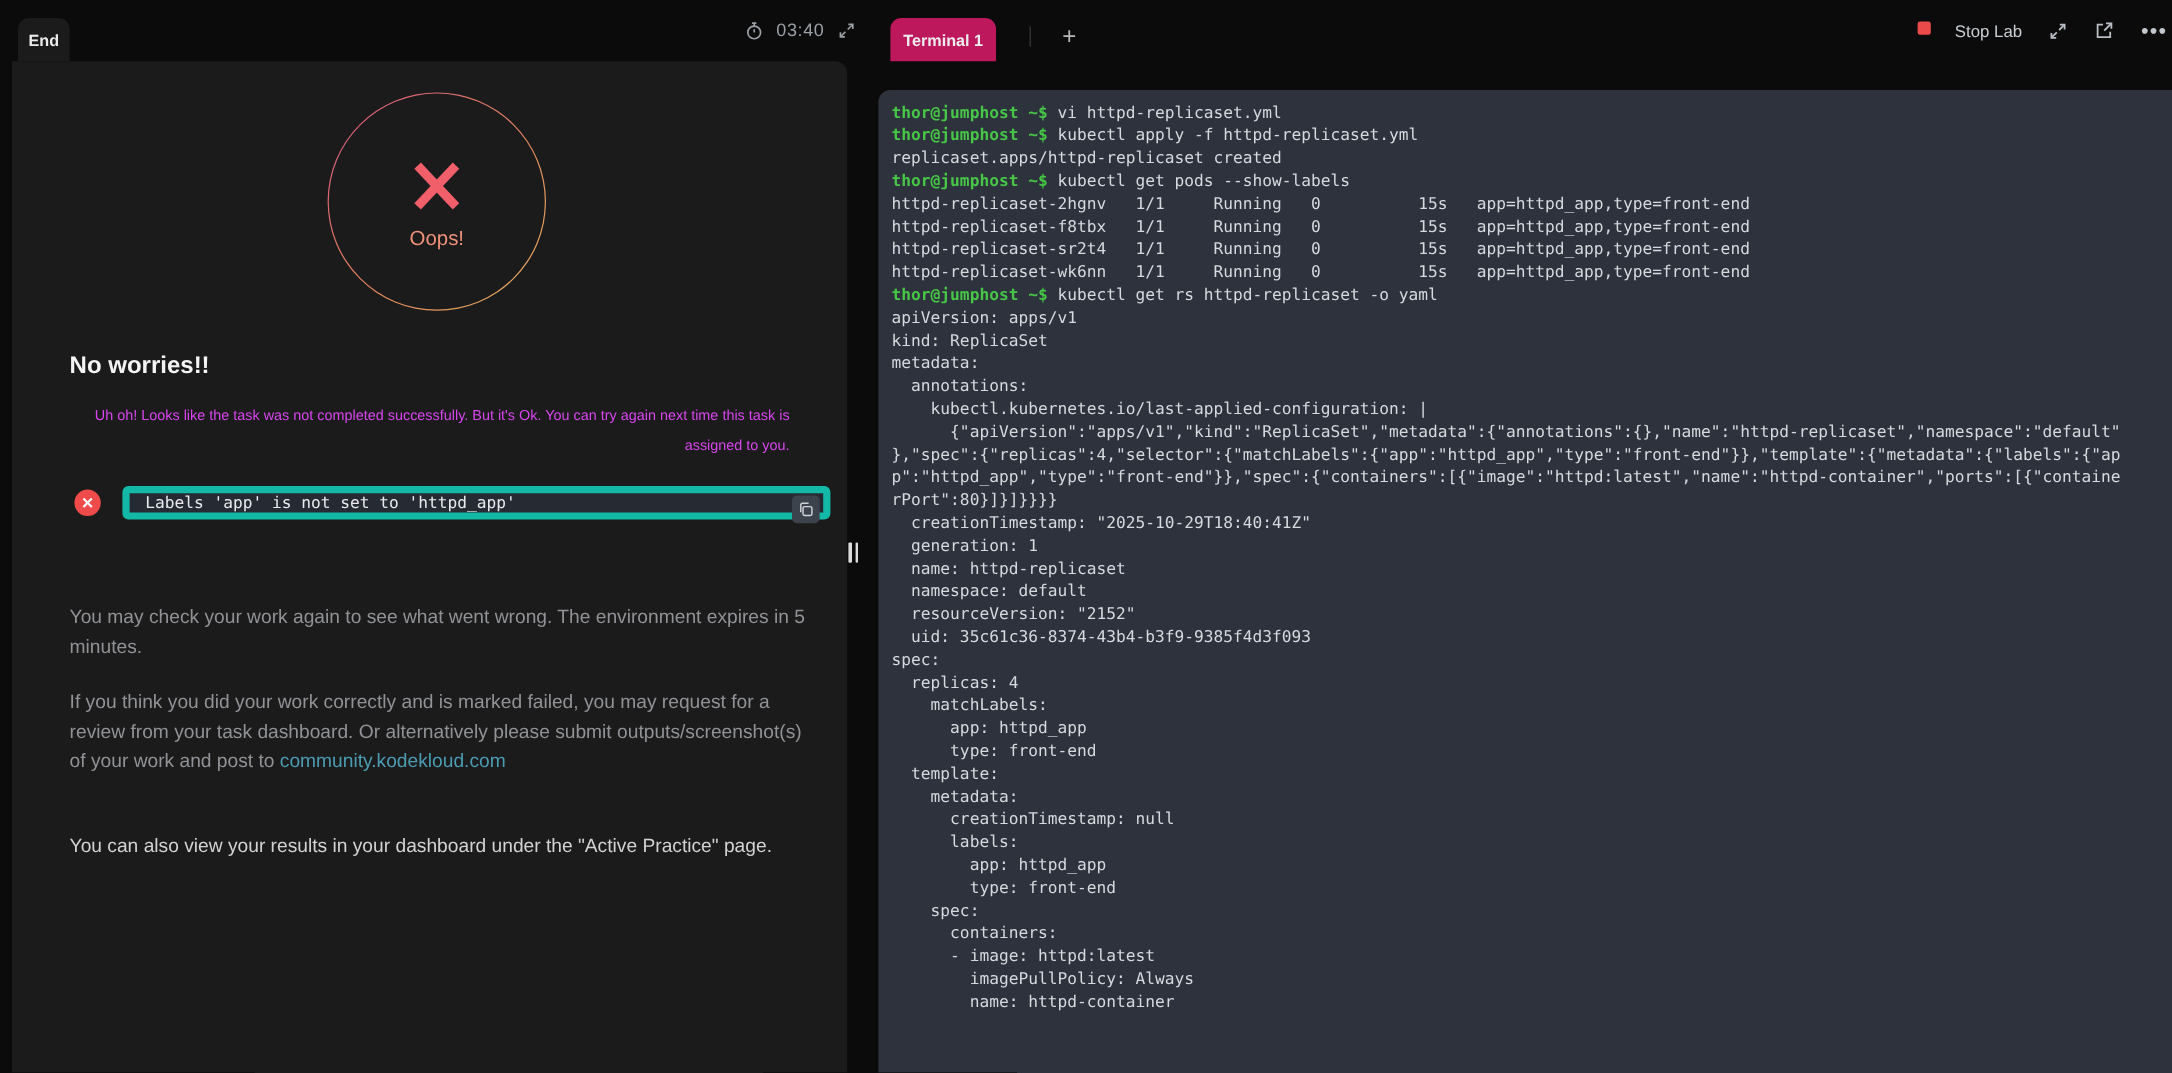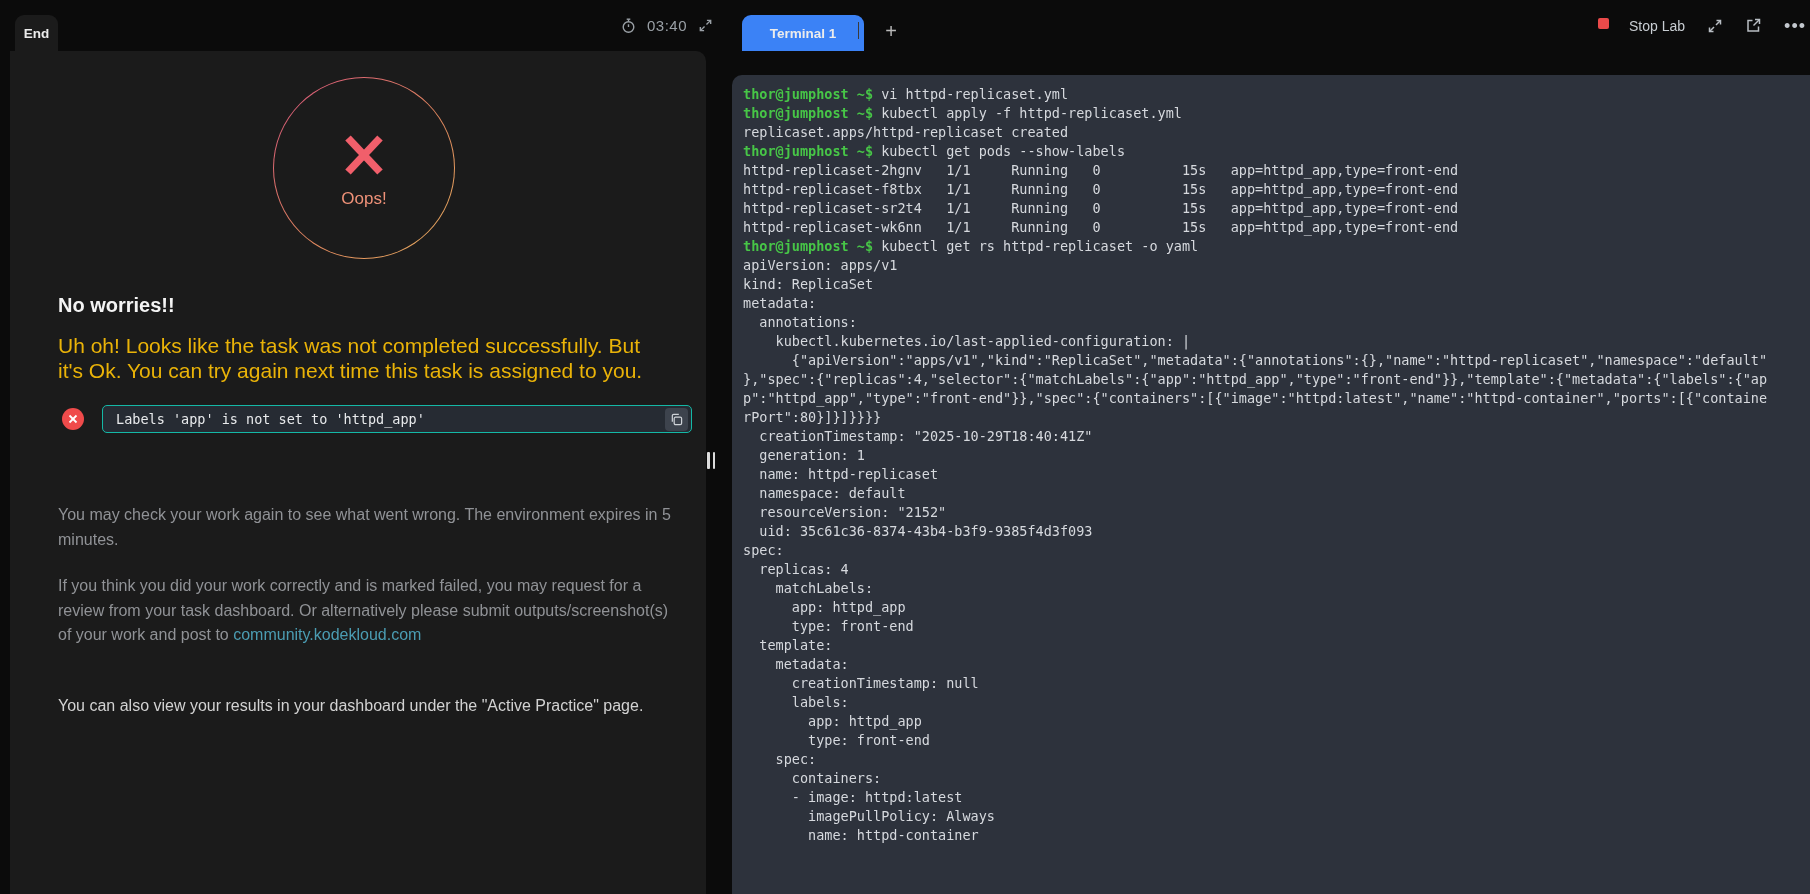--- a/index.html
+++ b/index.html
@@ -11,21 +11,21 @@
   
   .tabbar { position:absolute; top:0; height:51px; background:#0b0b0b; }
   .tabbar-left  { left:0; width:722px; }
   .tabbar-right-col { left:722px; right:0; }
   .tab {
     position:absolute; bottom:0; height:36px; border-radius:9px 9px 0 0;
     display:flex; align-items:center; justify-content:center;
     color:#ececec; font-size:13.5px; font-weight:bold; cursor:default;
   }
   .tab-end { left:15px; width:43px; background:#1b1b1b; }
-  .tab-terminal { left:20px; width:122px; background:#3b82f6; }
+  .tab-terminal { left:20px; width:88px; background:#be185d; }
   .bar-right-items {
     position:absolute; right:9px; top:0; height:51px;
     display:flex; align-items:center; gap:11px;
   }
   .timer-text { color:#9aa0a6; font-size:15px; letter-spacing:.5px; }
   .icon-btn { display:flex; align-items:center; justify-content:center; background:none; border:none; cursor:pointer; }
   .term-bar-right { position:absolute; right:4px; top:0; height:51px; display:flex; align-items:center; gap:22px; }
   .stop-lab { display:flex; align-items:flex-start; gap:20px; background:none; border:none; cursor:pointer; }
   .stop-square { width:11px; height:11px; border-radius:2px; }
   .stop-text { color:#c8cdd2; font-size:14px; }
@@ -43,30 +43,30 @@
     border-radius:50%; padding:1px;
     background:linear-gradient(135deg,#d9547e 0%,#e2875f 55%,#e8b05f 100%);
   }
   .oops-inner {
     width:100%; height:100%; border-radius:50%; background:#1b1b1b;
     display:flex; flex-direction:column; align-items:center;
   }
   .oops-x { margin-top:56px; }
   .oops-label { margin-top:13px; font-size:17px; color:#ee9178; }
   .result-heading { position:absolute; left:48px; top:243px; font-size:20px; font-weight:bold; color:#f4f4f4; }
-  .result-message { position:absolute; left:48px; top:283px; width:600px; font-size:21px; line-height:24.5px; color:#eab308; }
+  .result-message { position:absolute; left:48px; top:283px; width:600px; font-size:12px; line-height:24.5px; color:#d946ef;text-align:right; }
   .error-row { position:absolute; left:52px; height:28px; display:flex; align-items:center; }
   .error-row-1 { top:354px; } .error-row-2 { top:393px; }
   .error-badge {
     width:22px; height:22px; border-radius:50%; flex:none;
     display:flex; align-items:center; justify-content:center; margin-right:18px;
   }
   .error-box {
     position:relative; width:590px; height:28px; background:#262b33;
-    border:1px solid #14b8a6; border-radius:5px; display:flex; align-items:center;
+    border:6px solid #14b8a6; border-radius:5px; display:flex; align-items:center;
   }
   .error-text { font-family:"DejaVu Sans Mono", monospace; font-size:13.5px; color:#e8eaec; padding-left:13px; white-space:pre; }
   .copy-btn {
     position:absolute; right:3px; top:2px; width:23px; height:23px;
     background:#3d434d; border:none; border-radius:4px; cursor:pointer;
     display:flex; align-items:center; justify-content:center;
   }
   .note { position:absolute; left:48px; width:614px; font-size:16px; line-height:24.5px; color:#909296; }
   .note-1 { top:452px; } .note-2 { top:523px; }
   .note-3 { top:643px; color:#d2d2d2; }

